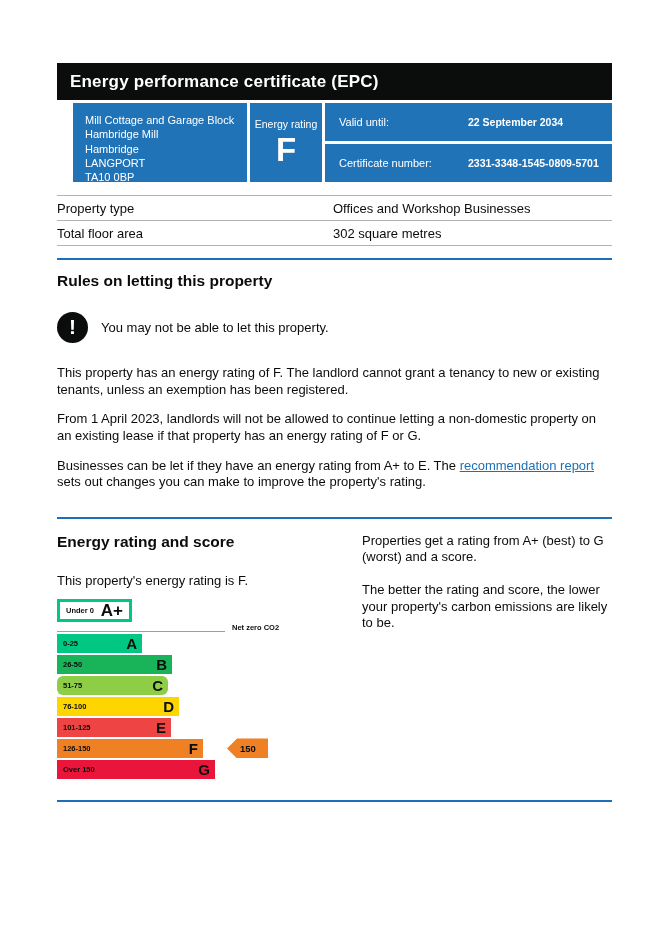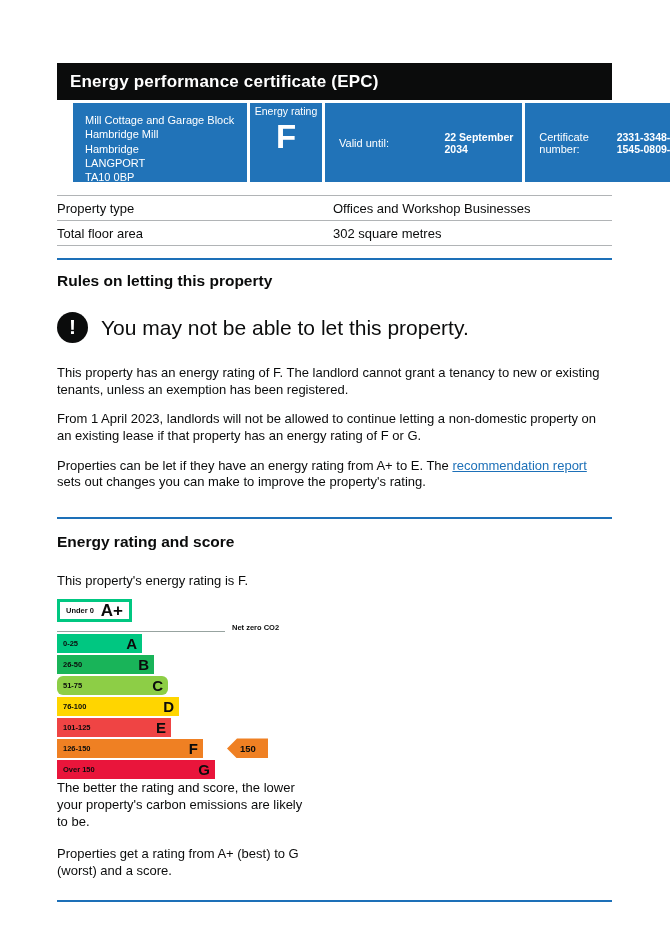--- a/index.html
+++ b/index.html
@@ -6,50 +6,50 @@
   body { background:#ffffff; font-family:"Liberation Sans","DejaVu Sans",sans-serif; color:#0b0c0c; }
   .page { width:670px; height:948px; background:#fff; overflow:hidden; position:relative; }
   .content { width:555px; margin-left:57px; padding-top:63px; }
 
   .header-bar { background:#0b0c0c; color:#fff; height:37px; line-height:37px;
     font-size:17px; font-weight:bold; padding-left:13px; letter-spacing:0.2px; }
 
   .cert-box { display:flex; gap:3px; margin-top:3px; height:79px;margin-left:16px; }
   .cert-cell { background:#2173b8; color:#fff; }
   .addr-cell { flex:1; padding:10px 12px; font-size:11px; line-height:1.3; }
-  .rating-cell { width:72px; display:flex; flex-direction:column; align-items:center; padding-top:2px; }
+  .rating-cell { width:72px; display:flex; flex-direction:column; align-items:center; padding-top:15px; }
   .rating-cell .lbl { font-size:10.5px; }
   .rating-cell .big { font-size:33px; font-weight:bold; line-height:1.1; margin-top:2px; }
-  .meta-col { width:287px; display:flex; flex-direction:row; gap:3px; }
+  .meta-col { width:287px; display:flex; flex-direction:column; gap:3px; }
   .meta-row { flex:1; background:#2173b8; color:#fff; display:flex; align-items:center;
     padding-left:14px; font-size:11px; }
   .meta-row .lbl { width:129px; }
   .meta-row .val { font-weight:bold; font-size:10.5px; }
 
   .prop-table { margin-top:13px; border-top:1px solid #b1b4b6; }
   .prop-row { display:flex; border-bottom:1px solid #b1b4b6; height:25px; align-items:center; font-size:13px; }
   .prop-row .lbl { width:276px; }
 
   .divider { border-top:2px solid #1d70b8; height:0; }
   .divider.d1 { margin-top:12px; }
   .divider.d2 { margin-top:26px; }
   .divider.d3 { margin-top:20px; }
 
   h2.section-h { font-size:15.5px; font-weight:bold; margin-top:12px; }
 
   .warning { display:flex; align-items:center; gap:13px; margin-top:22px; }
   .warn-icon { width:31px; height:31px; border-radius:50%; background:#0b0c0c; color:#fff;
     font-weight:bold; font-size:21px; text-align:center; line-height:30px; flex:none; }
-  .warn-text { font-size:21px; }
+  .warn-text { font-size:13px; }
 
   p.body { font-size:13px; line-height:1.28; margin-top:13px; }
   p.body.first { margin-top:22px; }
   a.link { color:#1d70b8; text-decoration:underline; cursor:pointer; }
 
-  .rating-section { display:flex; margin-top:14px;flex-direction:column; }
+  .rating-section { display:flex; margin-top:14px; }
   .rating-left { width:305px; }
   .rating-right { width:250px; }
   .rating-left h2 { margin-top:0; }
   .rating-left p.body { margin-top:22px; }
   .rating-right p.body { margin-top:0; }
   .rating-right p.body + p.body { margin-top:16px; }
 
   .chart { margin-top:10px; }
   .band-row { display:flex; align-items:center; margin-bottom:1px; height:20px; }
   .band { height:19px; display:flex; align-items:center; justify-content:space-between; }
@@ -113,21 +113,21 @@
 
     <h2 class="section-h">Rules on letting this property</h2>
 
     <div class="warning">
       <div class="warn-icon">!</div>
       <div class="warn-text">You may not be able to let this property.</div>
     </div>
 
     <p class="body first">This property has an energy rating of F. The landlord cannot grant a tenancy to new or existing tenants, unless an exemption has been registered.</p>
     <p class="body">From 1 April 2023, landlords will not be allowed to continue letting a non-domestic property on an existing lease if that property has an energy rating of F or G.</p>
-    <p class="body"><span>Properties can be let if they have an energy rating from A+ to E. The </span><a class="link">recommendation report</a><span> sets out changes you can make to improve the property's rating.</span></p>
+    <p class="body"><span>Businesses can be let if they have an energy rating from A+ to E. The </span><a class="link">recommendation report</a><span> sets out changes you can make to improve the property's rating.</span></p>
 
     <div class="divider d2"></div>
 
     <div class="rating-section">
       <div class="rating-left">
         <h2 class="section-h">Energy rating and score</h2>
         <p class="body">This property's energy rating is F.</p>
 
         <div class="chart">
           <div class="band-row band-aplus-row">
@@ -140,21 +140,21 @@
             <div class="netzero-line"></div>
             <span class="netzero-label">Net zero CO2</span>
           </div>
           <div class="band-row">
             <div class="band" style="width: 85px; background: rgb(0, 199, 129);">
               <span class="range">0-25</span>
               <span class="letter">A</span>
             </div>
           </div>
           <div class="band-row">
-            <div class="band" style="width: 97px; background: rgb(25, 180, 89);">
+            <div class="band" style="width: 115px; background: rgb(25, 180, 89);">
               <span class="range">26-50</span>
               <span class="letter">B</span>
             </div>
           </div>
           <div class="band-row">
             <div class="band" style="width: 111px; background: rgb(141, 206, 70); border-radius: 6px;">
               <span class="range">51-75</span>
               <span class="letter">C</span>
             </div>
           </div>
@@ -184,21 +184,21 @@
           <div class="band-row">
             <div class="band" style="width: 158px; background: rgb(233, 21, 59);">
               <span class="range">Over 150</span>
               <span class="letter">G</span>
             </div>
           </div>
         </div>
       </div>
 
       <div class="rating-right">
+        <p class="body">Properties get a rating from A+ (best) to G (worst) and a score.</p>
         <p class="body">The better the rating and score, the lower your property's carbon emissions are likely to be.</p>
-        <p class="body">Properties get a rating from A+ (best) to G (worst) and a score.</p>
       </div>
     </div>
 
     <div class="divider d3"></div>
 
   </div>
 </div>
 
 </body></html>

